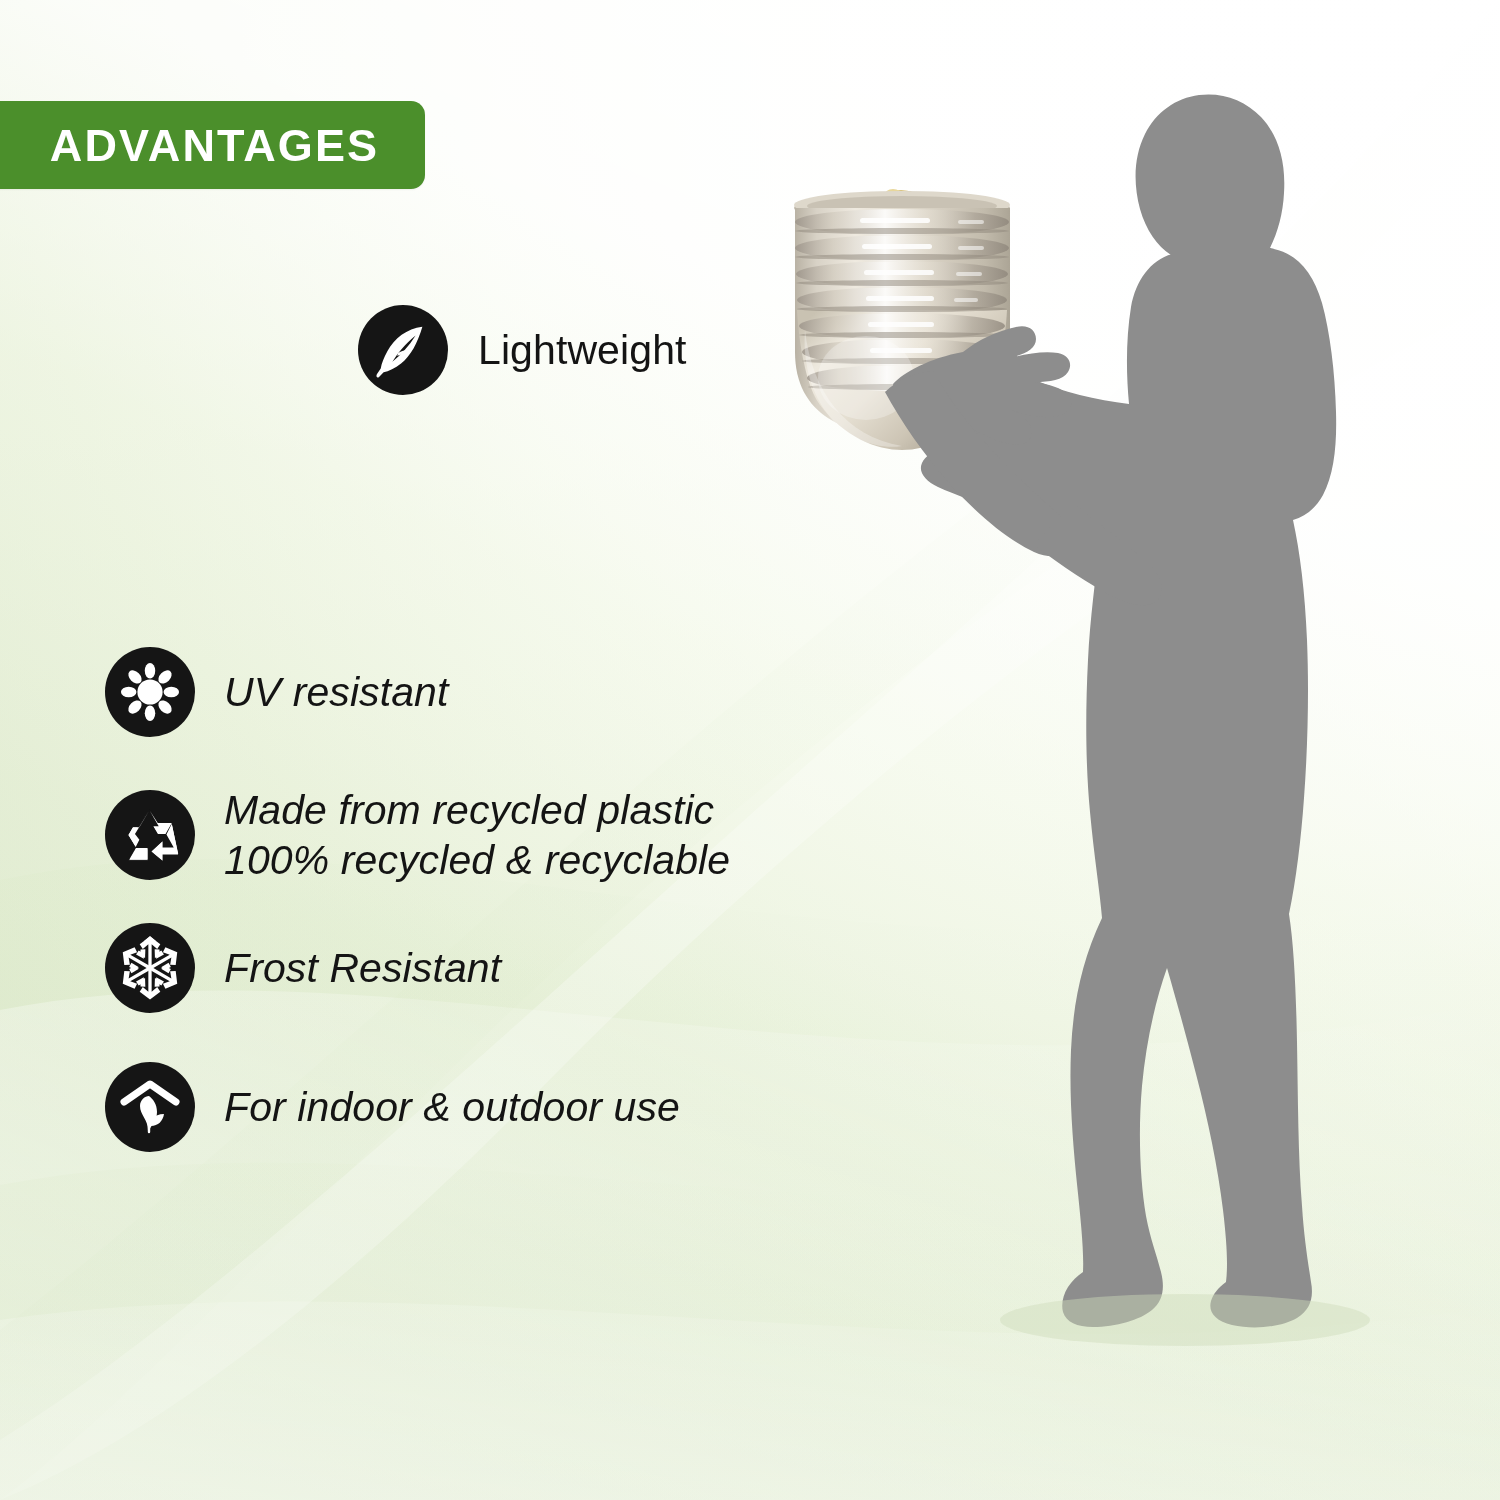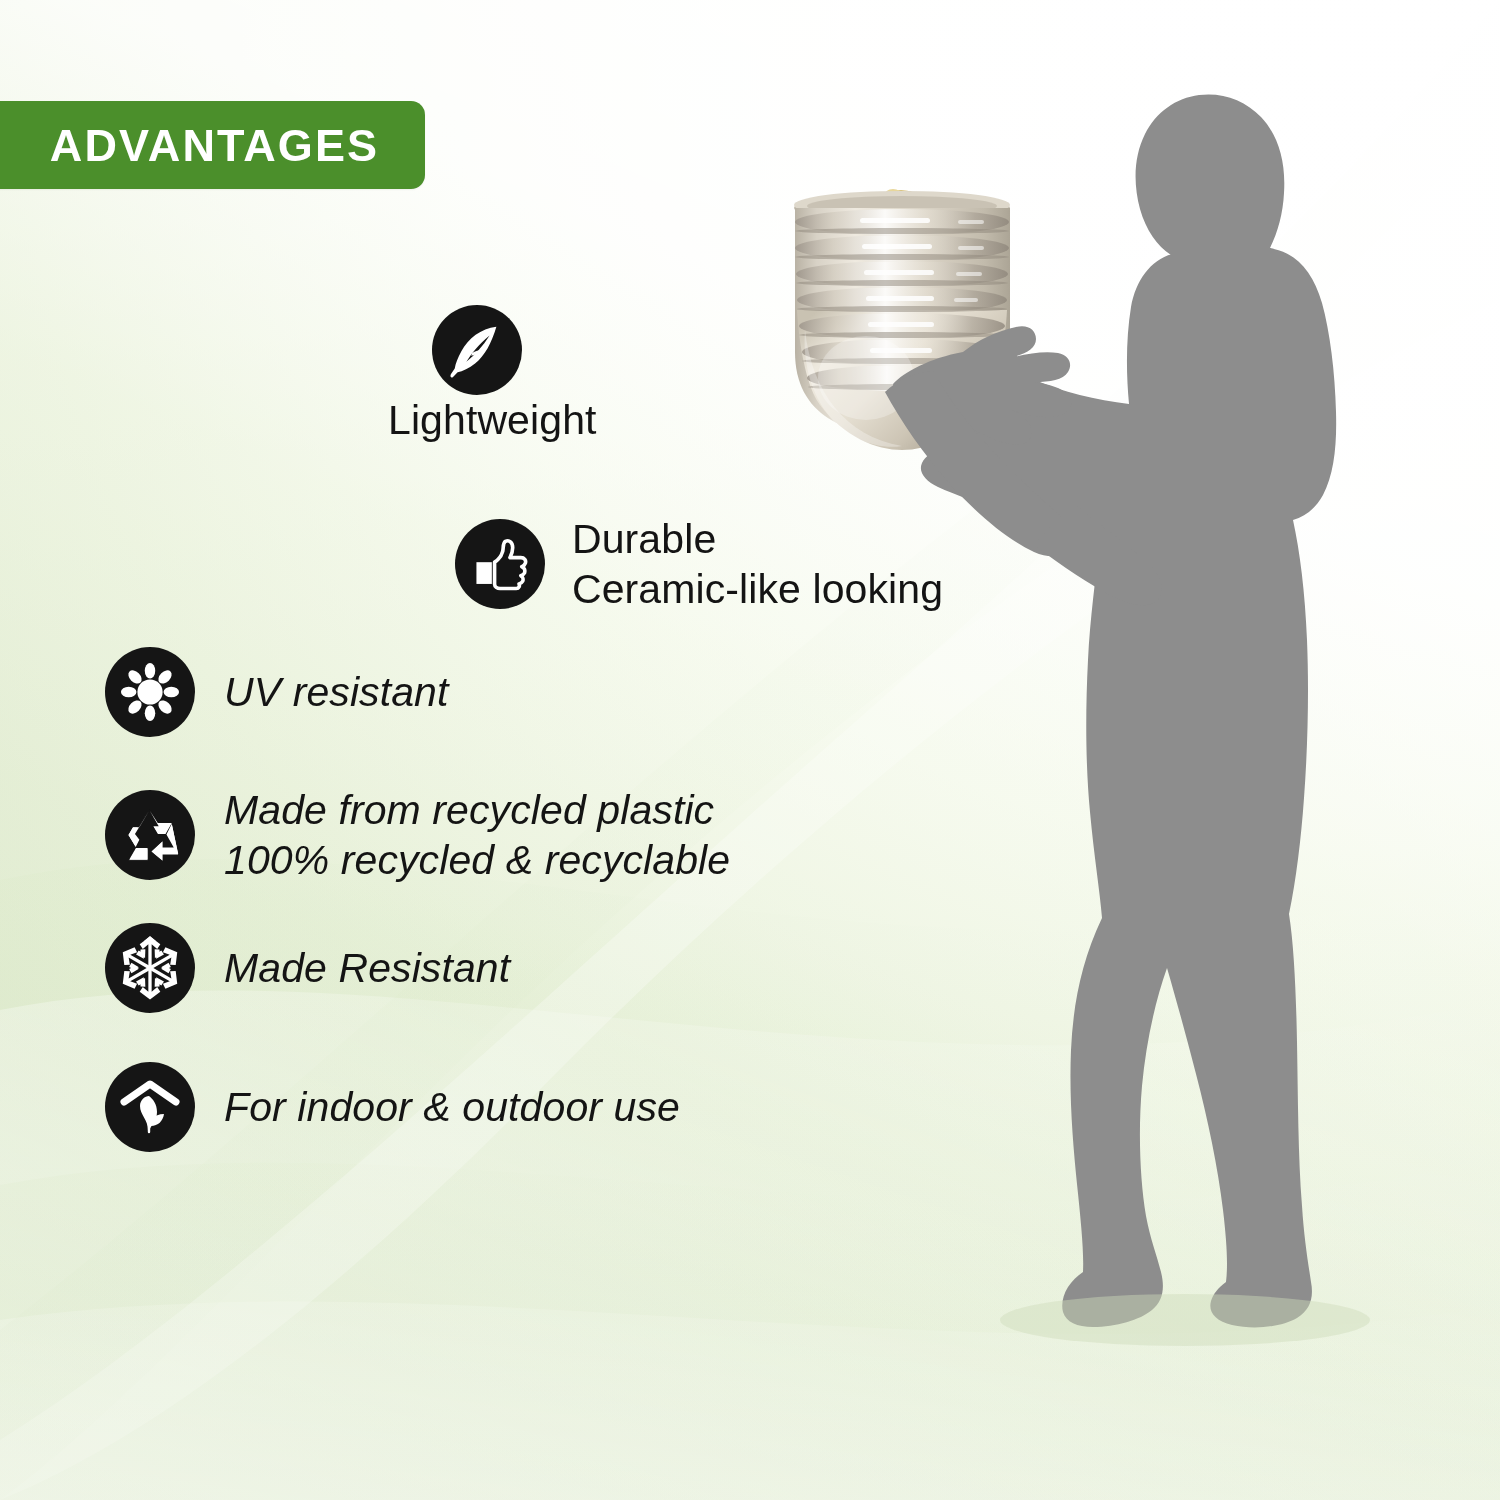--- a/index.html
+++ b/index.html
@@ -39,21 +39,21 @@
   .fico{
     width:90px;height:90px;border-radius:50%;
     background:#151515;flex:0 0 auto;
     display:flex;align-items:center;justify-content:center;
     position:relative;
   }
   .flabel{
     margin-left:30px;color:#141414;
     font-size:41px;line-height:1.22;white-space:pre-line;letter-spacing:.1px;
   }
-  .f0{left:358px;top:305px;flex-direction:column;}
+  .f0{left:358px;top:305px;}
   .f1{left:455px;top:514px;}
   .f1 .flabel{margin-left:27px;}
   .f2{left:105px;top:647px;}
   .f3{left:105px;top:785px;justify-content:center;}
   .f4{left:105px;top:923px;}
   .f5{left:105px;top:1062px;}
   .f2 .flabel,.f3 .flabel,.f4 .flabel,.f5 .flabel{margin-left:29px;font-style:italic;}
 
   
   .art{position:absolute;left:0;top:0;width:1500px;height:1500px;pointer-events:none;}
@@ -296,35 +296,20 @@
         <path d="M52,8 C36,10 23,20 16,33 C12,40 10,46 9,51 L5,57 C4,59 5,61 7,60 L12,55
                  C17,54 24,51 30,46 C40,38 47,25 52,8 Z
                  M45,17 C38,28 30,37 21,44 C27,35 34,26 45,17 Z" fill="#ffffff"></path>
         <path d="M27,35 C30,33 34,32 38,32 C34,35 30,37 26,38 Z" fill="#ffffff"></path>
         <path d="M20,45 C23,43 27,42 31,42 C27,45 23,47 19,48 Z" fill="#ffffff"></path>
       </svg>
     </div>
     <div class="flabel" style="color: rgb(20, 20, 20);">Lightweight</div>
   </div>
 
-  <div class="feature f1">
-    <div class="fico" style="background: rgb(21, 21, 21);">
-      <svg width="58" height="58" viewBox="0 0 64 64">
-        <rect x="6" y="30" width="17" height="24" fill="#ffffff"></rect>
-        <path d="M26,54 L26,30 C26,30 33,26 35,18 C36,13 35,9 38,7
-                 C42,5 46,8 46,14 C46,19 43,25 43,25 L55,25
-                 C59,25 61,28 60,31 C59,34 56,35 56,35
-                 C59,36 60,39 59,42 C58,44 55,45 55,45
-                 C57,46 58,49 57,51 C56,53 53,54 53,54
-                 C54,56 53,59 50,59 L32,59 C29,59 26,57 26,54 Z" fill="none" stroke="#ffffff" stroke-width="4" stroke-linejoin="round"></path>
-      </svg>
-    </div>
-    <div class="flabel" style="color: rgb(20, 20, 20);">Durable
-Ceramic-like looking</div>
-  </div>
 
   <div class="feature f2">
     <div class="fico" style="background: rgb(21, 21, 21);">
       <svg width="62" height="62" viewBox="0 0 64 64">
         <circle cx="32" cy="32" r="13" fill="#ffffff"></circle>
         <g fill="#ffffff">
           <ellipse cx="32" cy="10" rx="5.4" ry="8"></ellipse>
           <ellipse cx="32" cy="54" rx="5.4" ry="8"></ellipse>
           <ellipse cx="10" cy="32" rx="8" ry="5.4"></ellipse>
           <ellipse cx="54" cy="32" rx="8" ry="5.4"></ellipse>
@@ -395,21 +380,21 @@
             </g>
             <g transform="rotate(300 32 32)">
               <path d="M30.4,32 L30.4,9 L25,13.5 L22,9 L32,1.5 L42,9 L39,13.5 L33.6,9 L33.6,32 Z"></path>
               <path d="M26,18 L21,15 L18.5,19 L26,23 Z"></path>
               <path d="M38,18 L43,15 L45.5,19 L38,23 Z"></path>
             </g>
           </g>
         </g>
       </svg>
     </div>
-    <div class="flabel" style="color: rgb(20, 20, 20);">Made Resistant</div>
+    <div class="flabel" style="color: rgb(20, 20, 20);">Frost Resistant</div>
   </div>
 
   <div class="feature f5">
     <div class="fico" style="background: rgb(21, 21, 21);">
       <svg width="64" height="64" viewBox="0 0 64 64">
         <path d="M6,27 L32,9 L58,27" fill="none" stroke="#ffffff" stroke-width="7" stroke-linecap="round" stroke-linejoin="round"></path>
         <path d="M30,56 C30,44 22,40 22,31 C22,25 27,21 31,21
                  C35,24 39,29 39,37 C39,46 33,50 31,56 Z" fill="#ffffff"></path>
         <path d="M33,44 C36,41 41,39 46,39 C45,46 40,51 33,51 Z" fill="#ffffff"></path>
         <path d="M31,57 L31,40 M31,48 L39,42" stroke="#ffffff" stroke-width="2.4" stroke-linecap="round" fill="none"></path>

